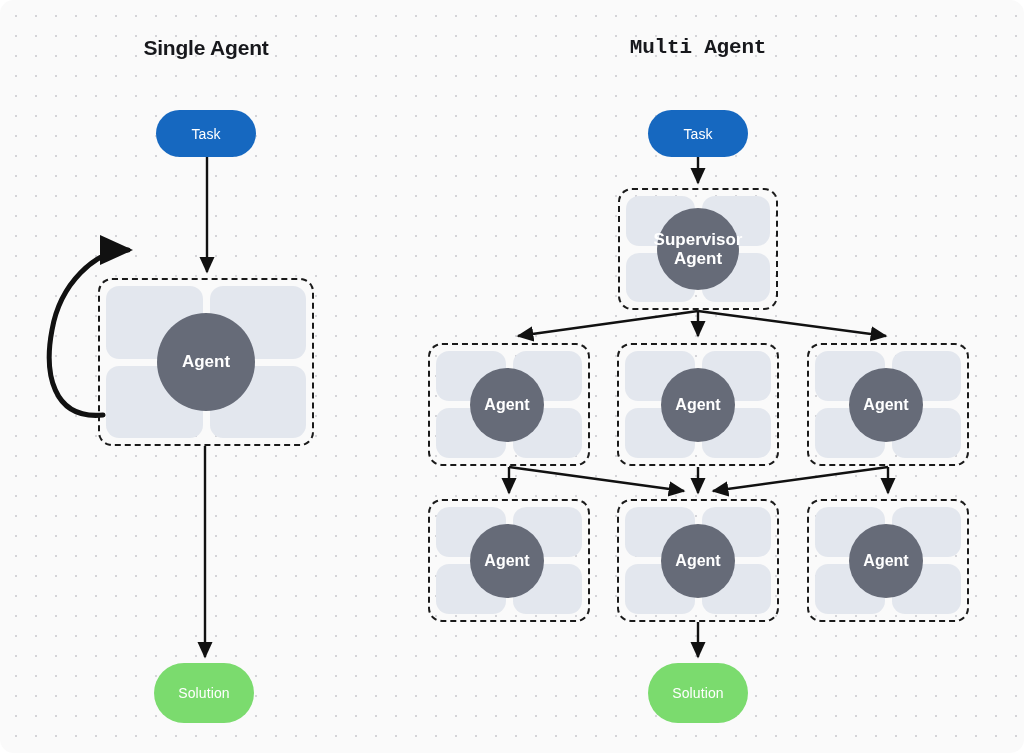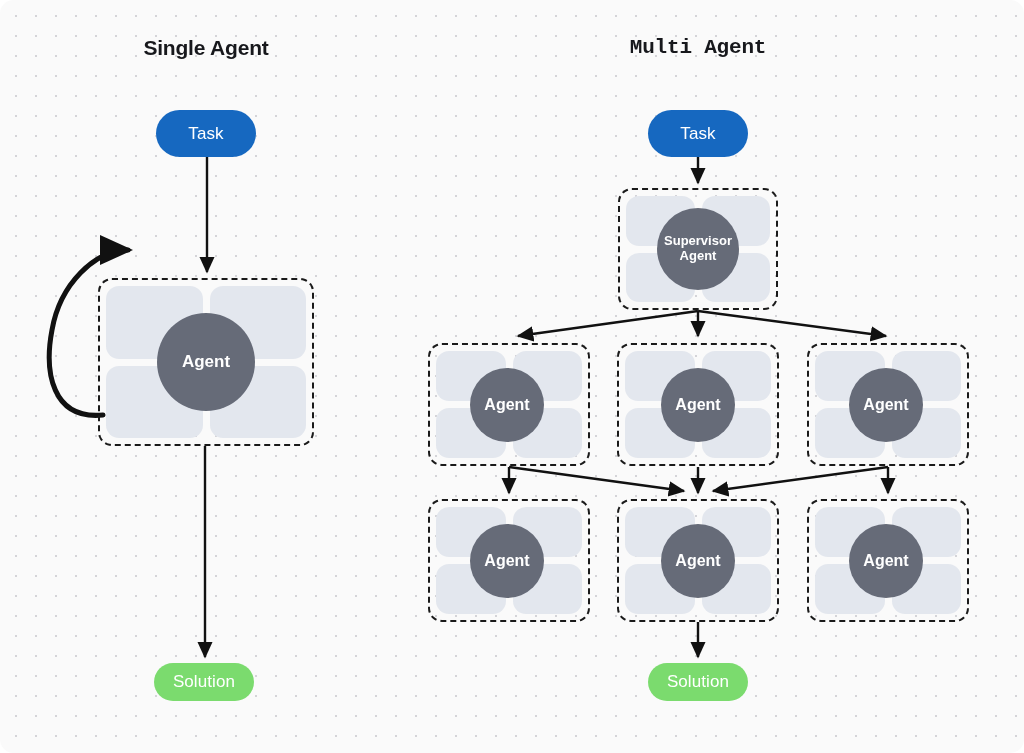--- a/index.html
+++ b/index.html
@@ -33,34 +33,34 @@
 
   
   .pill {
     position: absolute;
     transform: translateX(-50%);
     display: flex;
     align-items: center;
     justify-content: center;
     border-radius: 999px;
     color: #ffffff;
-    font-size: 17px;
+    font-size: 14px;
     font-weight: 400;
     letter-spacing: 0.1px;
     box-sizing: border-box;
   }
   .pill.task {
     background: #1668c0;
     width: 100px;
     height: 47px;
   }
   .pill.solution {
     background: #7bdb6e;
     width: 100px;
-    height: 38px;
+    height: 60px;
   }
 
   
   .agent-box {
     position: absolute;
     box-sizing: border-box;
     border: 2.5px dashed #1a1a1a;
     border-radius: 14px;
     background: transparent;
     transform: translateX(-50%);
@@ -161,21 +161,21 @@
 
   <div class="pill task" style="left:698px; top:110px;">Task</div>
 
   <div class="agent-box" style="left:698px; top:188px; width:160px; height:122px;">
     <div class="agent-grid">
       <i></i>
       <i></i>
       <i></i>
       <i></i>
     </div>
-    <div class="agent-core" style="width:82px; height:82px; font-size:13px; flex-direction:column;">
+    <div class="agent-core" style="width:82px; height:82px; font-size:17px; flex-direction:column;">
       <span>Supervisor</span>
       <span>Agent</span>
     </div>
   </div>
 
   <div class="agent-box" style="left:509px; top:343px; width:162px; height:123px;">
     <div class="agent-grid">
       <i></i>
       <i></i>
       <i></i>

